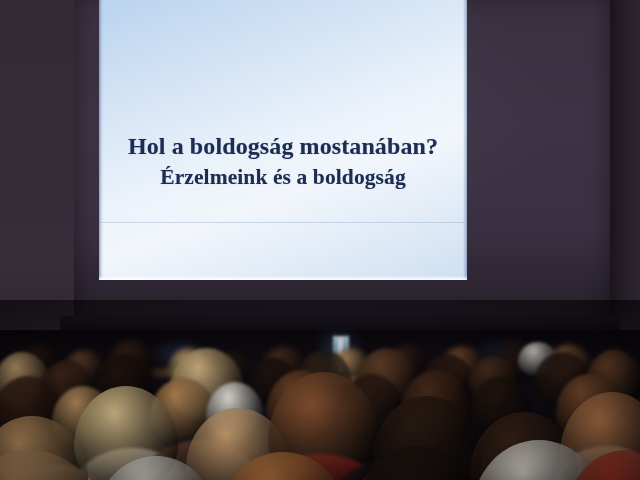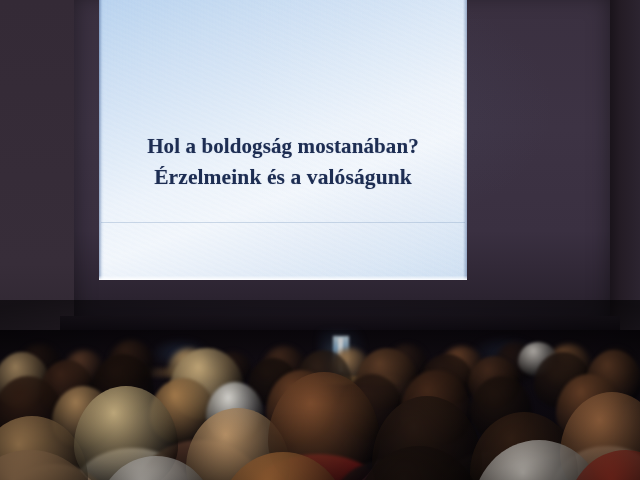--- a/index.html
+++ b/index.html
@@ -123,21 +123,21 @@
   }
   .slide-line {
     color: #1d2d52;
     font-weight: bold;
     font-size: 21.5px;
     line-height: 31px;
     letter-spacing: 0.1px;
     text-shadow: 0 0 1px rgba(40,60,110,0.35);
     white-space: nowrap;
   }
-  .slide-line.l1 { font-size: 21px; }
+  .slide-line.l1 { font-size: 24px; }
   .slide-line.l2 { font-size: 21.5px; }
 
   .slide-rule {
     position: absolute;
     left: 2px; right: 2px;
     top: 226px;
     height: 1px;
     background: rgba(150,175,205,0.45);
     z-index: 2;
   }
@@ -223,21 +223,21 @@
   <div class="screen"></div>
   <div class="screen-glow"></div>
 
   <div class="slide">
     <div class="slide-edge-left"></div>
     <div class="slide-edge-right"></div>
     <div class="slide-edge-bottom"></div>
 
     <div class="slide-title-block">
       <div class="slide-line l1">Hol a boldogság mostanában?</div>
-      <div class="slide-line l2">Érzelmeink és a valóságunk</div>
+      <div class="slide-line l2">Érzelmeink és a boldogság</div>
     </div>
 
     <div class="slide-rule"></div>
   </div>
 
   <div class="screen-bottom-bar"></div>
 
   <div class="stage-dark"></div>
   <div class="stage-blue-l"></div>
   <div class="stage-blue-r"></div>

